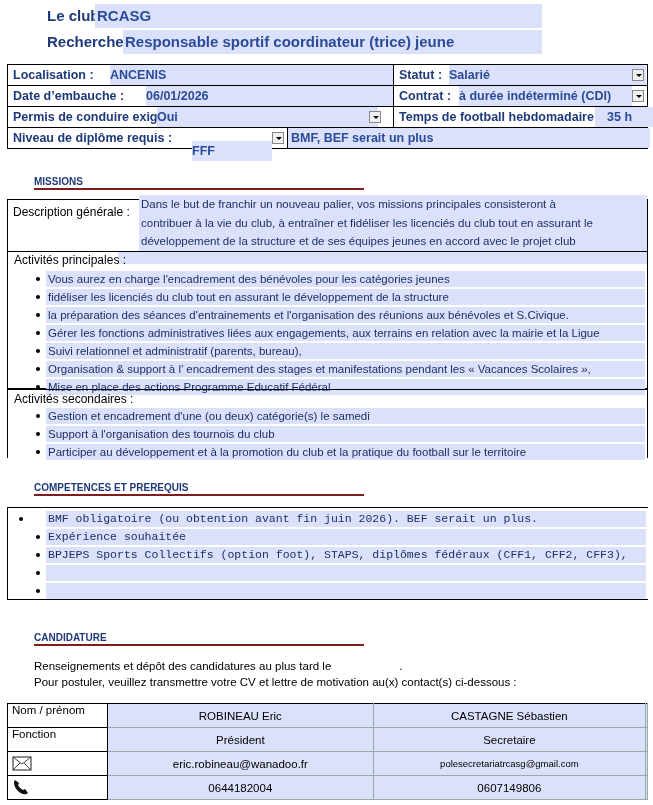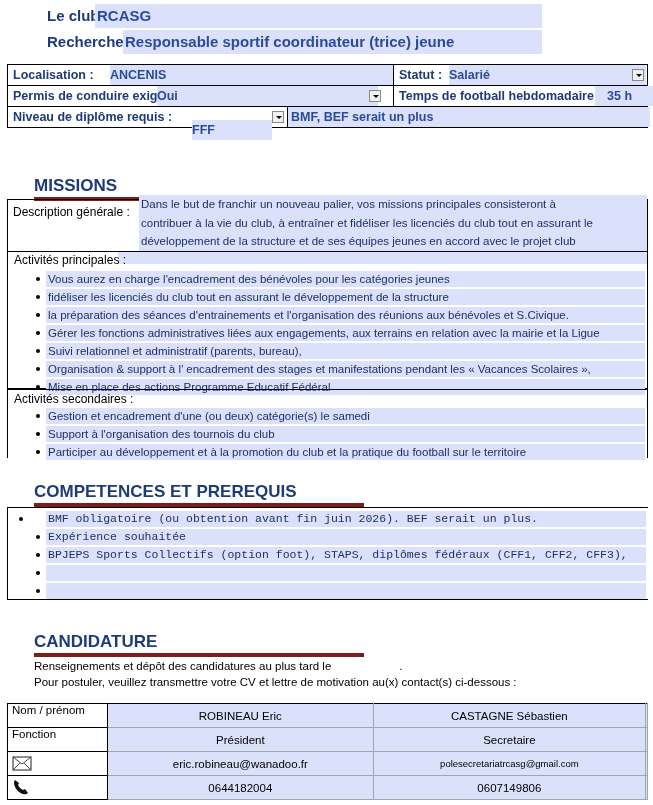--- a/index.html
+++ b/index.html
@@ -13,21 +13,21 @@
   
   .info { left:7px; top:64px; width:641px; border:1.5px solid #000; box-sizing:border-box; }
   .info .row { position:relative; height:20px; border-bottom:1px solid #000; font-size:12.5px; font-weight:bold; }
   .info .row:last-child { border-bottom:none; }
   .cell { position:absolute; top:0; height:20px; line-height:20px; white-space:nowrap; overflow:hidden; }
   .lbl { color:#1f3a7a; padding-left:5px; }
   .val { color:#2b4b9a; }
   .dd { position:absolute; width:12px; height:12px; border:1px solid #888; background:#f0f0f0; box-sizing:border-box; top:4px; }
   .dd::after { content:""; position:absolute; left:3px; top:4px; border-left:3px solid transparent; border-right:3px solid transparent; border-top:3px solid #000; }
 
-  .section-title { font-weight:bold; font-size:17px; color:#1f3a7a; border-bottom:4px solid #7f1d1d; width:330px; padding-bottom:1px; }
+  .section-title { font-weight:bold; font-size:10px; color:#1f3a7a; border-bottom:2px solid #7f1d1d; width:330px; padding-bottom:1px; }
 
   .box { left:7px; width:641px; border:1px solid #000; box-sizing:border-box; }
   .bullet-row { position:relative; height:18px; line-height:18px; font-size:11.5px; color:#1f2f66; }
   .bullet-row .dot { position:absolute; left:28px; top:7px; width:4px; height:4px; border-radius:50%; background:#000; }
   .bullet-row .txt { position:absolute; left:38px; right:2px; top:1px; height:16px; line-height:16px; background:#dbe1fa; padding-left:2px; white-space:nowrap; overflow:hidden; }
 
   table.contacts { border-collapse:collapse; position:absolute; left:7px; top:703px; width:641px; font-size:11.5px; }
   table.contacts td { border:1px solid #000; height:23px; padding:0; }
   table.contacts td.lab { width:95px; padding-left:4px; vertical-align:top; }
   table.contacts td.c { text-align:center; background:#dbe1fa; border-color:#9aa; border-left:1px solid #fff; }
@@ -41,20 +41,28 @@
 <div class="abs hdr-label" style="left:34px; top:33px;">Recherche :</div>
 <div class="abs hl hdr-val" style="left:123px; top:30px; width:417px; height:24px; line-height:24px; padding-left:2px;">Responsable sportif coordinateur (trice) jeune</div>
 
 <div class="abs info">
   <div class="row">
     <div class="cell lbl" style="left:0;">Localisation :</div>
     <div class="cell hl val" style="left:102px; width:283px;">ANCENIS</div>
     <div class="cell" style="left:385px; width:1px; background:#000;"></div>
     <div class="cell lbl" style="left:386px;">Statut :</div>
     <div class="cell hl val" style="left:441px; width:197px;">Salarié</div>
+    <div class="dd" style="left:624px;"></div>
+  </div>
+  <div class="row">
+    <div class="cell lbl" style="left:0;">Date d’embauche :</div>
+    <div class="cell hl val" style="left:138px; width:247px;">06/01/2026</div>
+    <div class="cell" style="left:385px; width:1px; background:#000;"></div>
+    <div class="cell lbl" style="left:386px;">Contrat :</div>
+    <div class="cell hl val" style="left:451px; width:173px;">à durée indéterminé (CDI)</div>
     <div class="dd" style="left:624px;"></div>
   </div>
   <div class="row">
     <div class="cell lbl" style="left:0;">Permis de conduire exigé :</div>
     <div class="cell hl val" style="left:149px; width:221px;">Oui</div>
     <div class="dd" style="left:361px;"></div>
     <div class="cell" style="left:385px; width:1px; background:#000;"></div>
     <div class="cell lbl" style="left:386px;">Temps de football hebdomadaire :</div>
     <div class="cell hl val" style="left:587px; width:48px;padding-left:12px;">35 h</div>
   </div>

